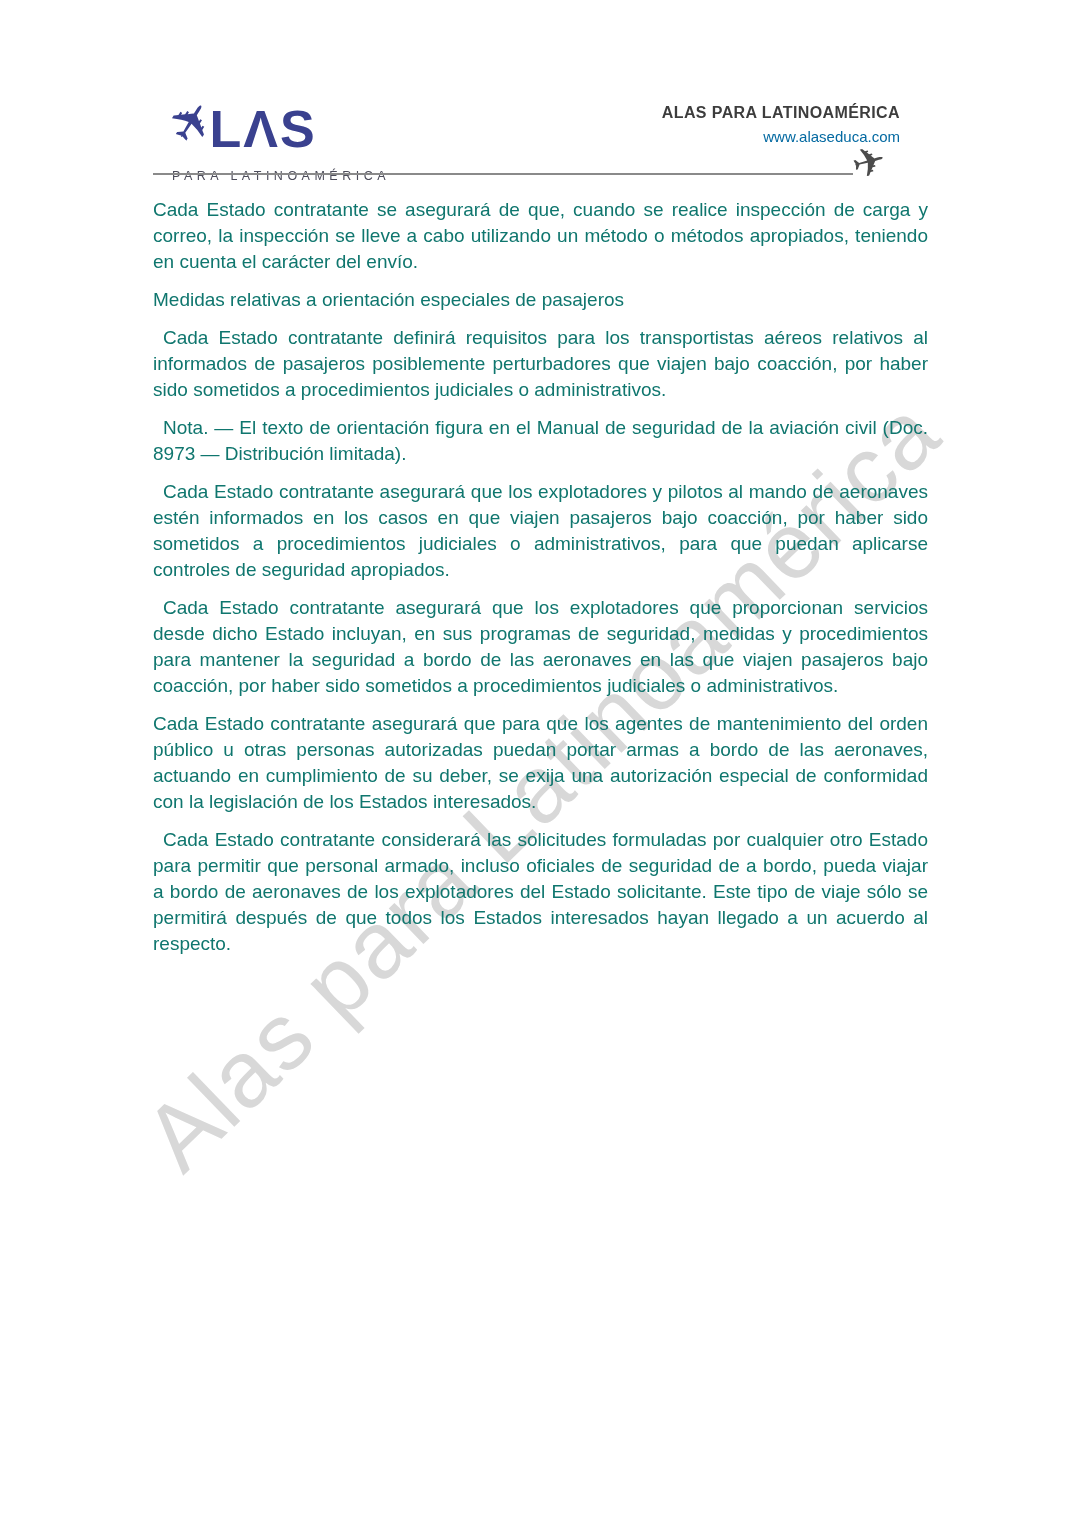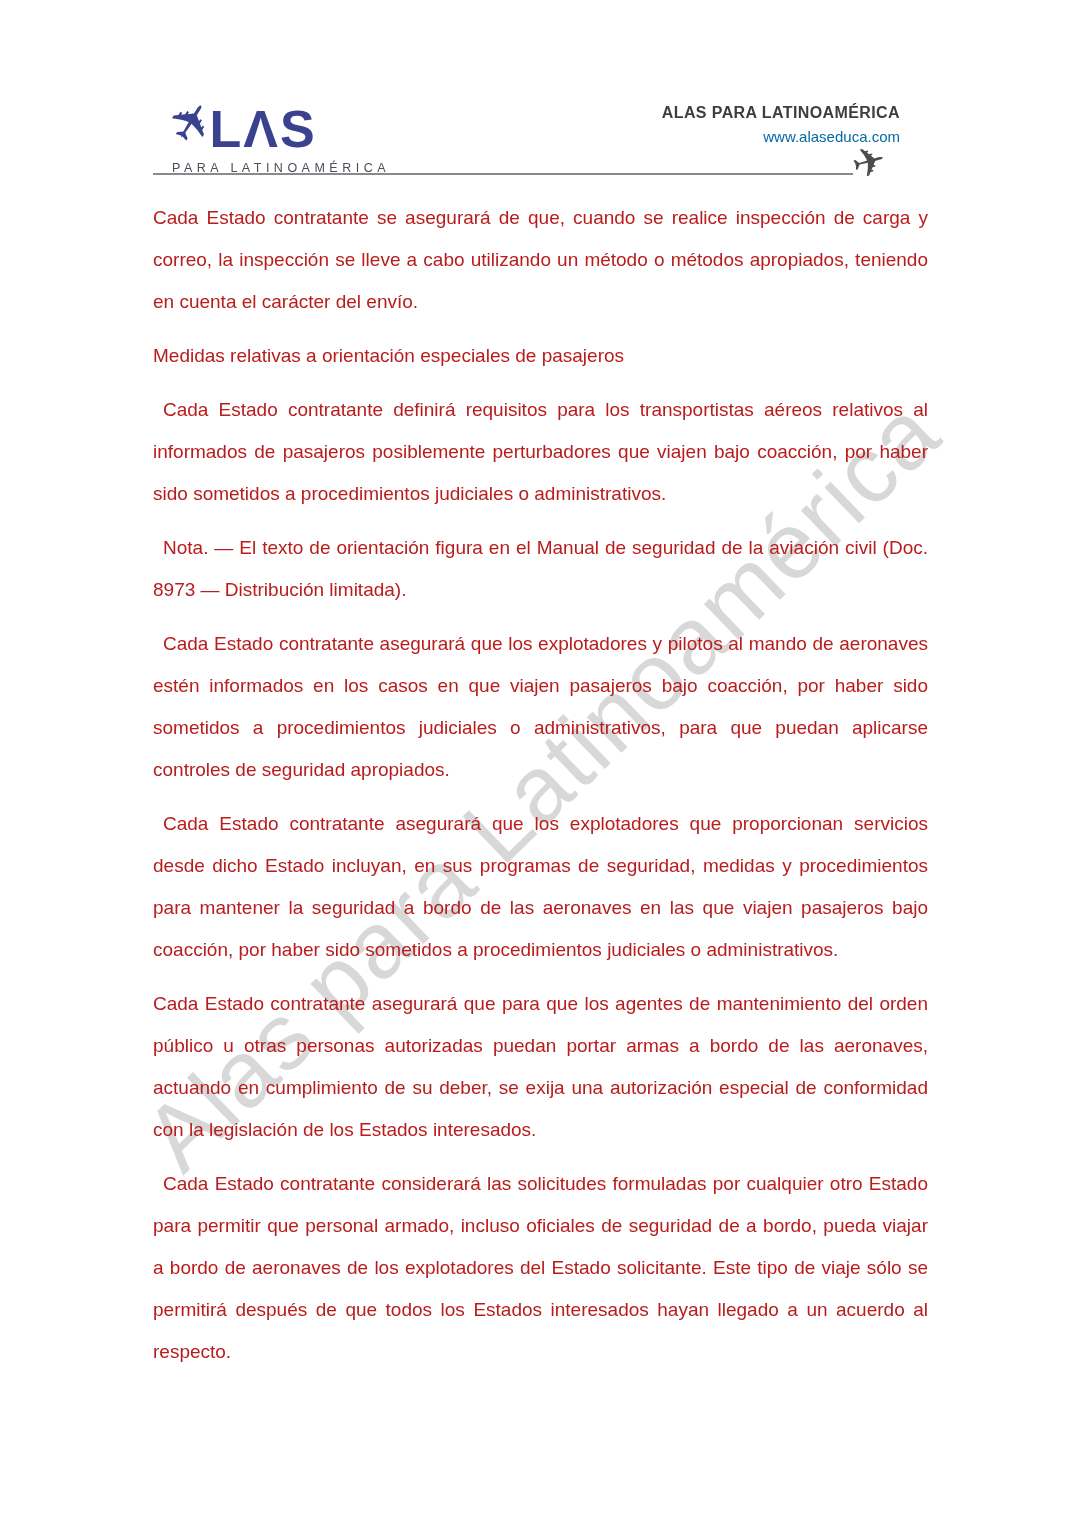--- a/index.html
+++ b/index.html
@@ -61,21 +61,21 @@
   .logo-text {
     font-size: 52px;
     font-weight: 700;
     letter-spacing: 2px;
     line-height: 46px;
   }
   .logo-tagline {
     font-size: 12.5px;
     letter-spacing: 4.5px;
     color: #4c4c5a;
-    margin-top: 9px;
+    margin-top: 17px;
     padding-left: 2px;
     white-space: nowrap;
   }
 
   .header-right {
     position: absolute;
     top: 104px;
     right: 180px;
     text-align: right;
     z-index: 2;
@@ -113,22 +113,22 @@
     line-height: 1;
   }
 
   
   .content {
     position: absolute;
     left: 153px;
     top: 197px;
     width: 775px;
     font-size: 19px;
-    line-height: 42px;
-    color: #b91c1c;
+    line-height: 26px;
+    color: #0f766e;
     text-align: justify;
     z-index: 1;
   }
   .content p {
     margin: 0 0 12px 0;
   }
   .content p.indent {
     text-indent: 10px;
   }
 </style>

